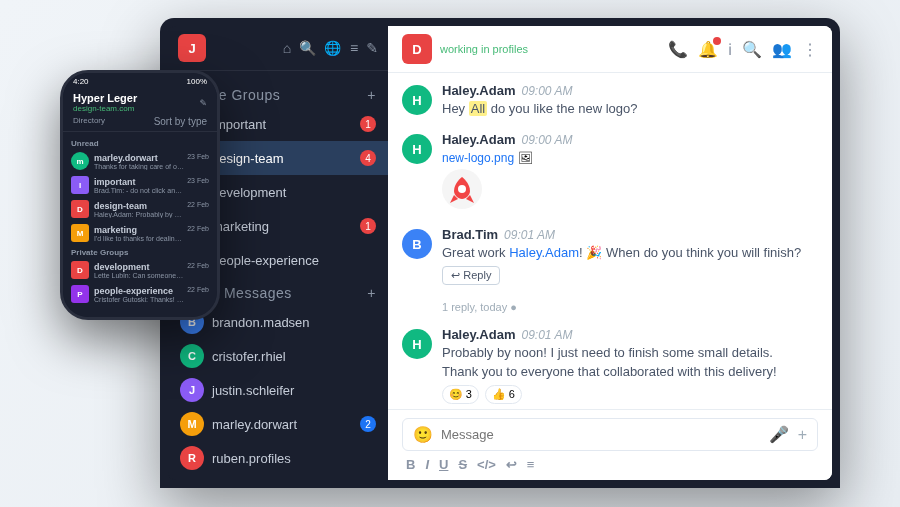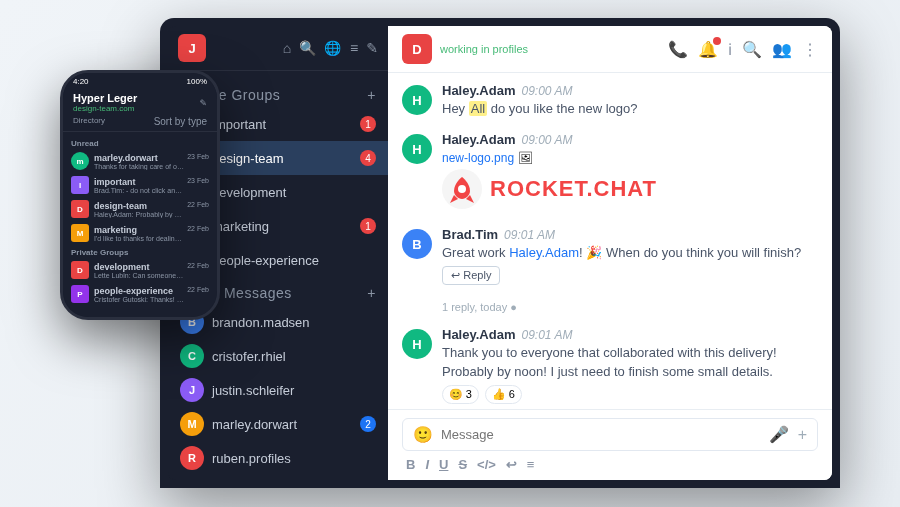--- a/index.html
+++ b/index.html
@@ -438,21 +438,20 @@
               <span class="img-preview-icon">🖼</span>
             </div>
             <div class="rocket-logo-msg">
               <svg class="rocket-icon-svg" viewBox="0 0 40 40" fill="none">
                 <circle cx="20" cy="20" r="20" fill="#f5f5f5"></circle>
                 <path d="M20 8 C20 8 28 14 28 22 C28 26 24 30 20 30 C16 30 12 26 12 22 C12 14 20 8 20 8Z" fill="#f24545"></path>
                 <circle cx="20" cy="20" r="4" fill="white"></circle>
                 <path d="M12 26 L8 34 L16 30 Z" fill="#f24545"></path>
                 <path d="M28 26 L32 34 L24 30 Z" fill="#f24545"></path>
               </svg>
-              <span class="rocket-text-logo">ROCKET.CHAT</span>
             </div>
           </div>
         </div>
 
         <div class="message-group">
           <div class="msg-avatar" style="background:#3b82f6">B</div>
           <div class="msg-content">
             <div class="msg-header">
               <span class="msg-author">Brad.Tim</span>
               <span class="msg-time">09:01 AM</span>
@@ -467,22 +466,22 @@
           </div>
         </div>
 
         <div class="message-group">
           <div class="msg-avatar" style="background:#10b981">H</div>
           <div class="msg-content">
             <div class="msg-header">
               <span class="msg-author">Haley.Adam</span>
               <span class="msg-time">09:01 AM</span>
             </div>
+            <div class="msg-text">Probably by noon! I just need to finish some small details.</div>
             <div class="msg-text">Thank you to everyone that collaborated with this delivery!</div>
-            <div class="msg-text">Probably by noon! I just need to finish some small details.</div>
             <div class="reactions">
               <span class="reaction">😊 3</span>
               <span class="reaction">👍 6</span>
             </div>
           </div>
         </div>
 
         <div class="message-group">
           <div class="msg-avatar" style="background:#f59e0b">A</div>
           <div class="msg-content">

